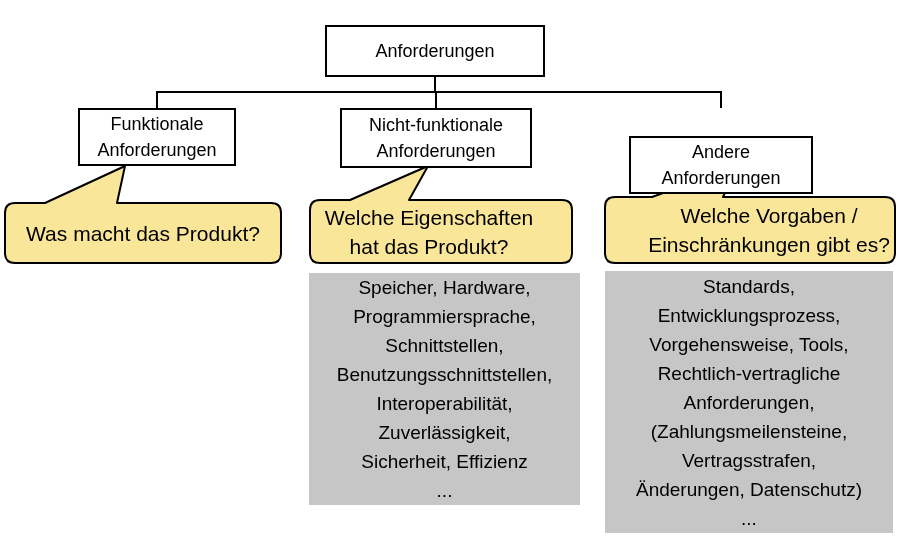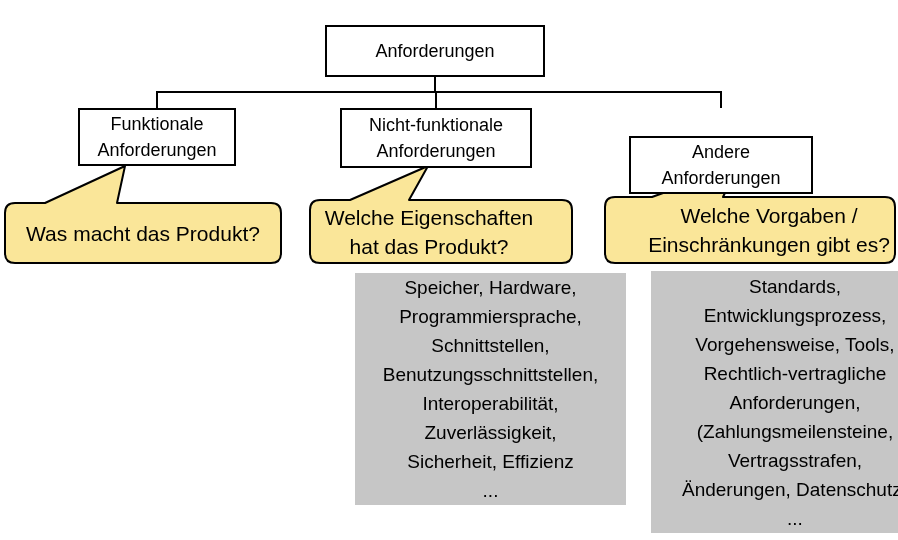--- a/index.html
+++ b/index.html
@@ -59,21 +59,20 @@
     position: absolute;
     box-sizing: border-box;
     background: #C6C6C6;
     display: flex;
     align-items: center;
     justify-content: center;
     text-align: center;
     font-size: 19px;
     line-height: 29px;
     white-space: pre-line;
-    margin-left: 46px;
   }
   .examples-box-2 { left: 309px; top: 273px; width: 271px; height: 232px; }
   .examples-box-3 { left: 605px; top: 271px; width: 288px; height: 262px; }
 </style>
 </head>
 <body>
 
 <div class="canvas">
 
   <svg class="svg-layer" viewBox="0 0 898 540">

